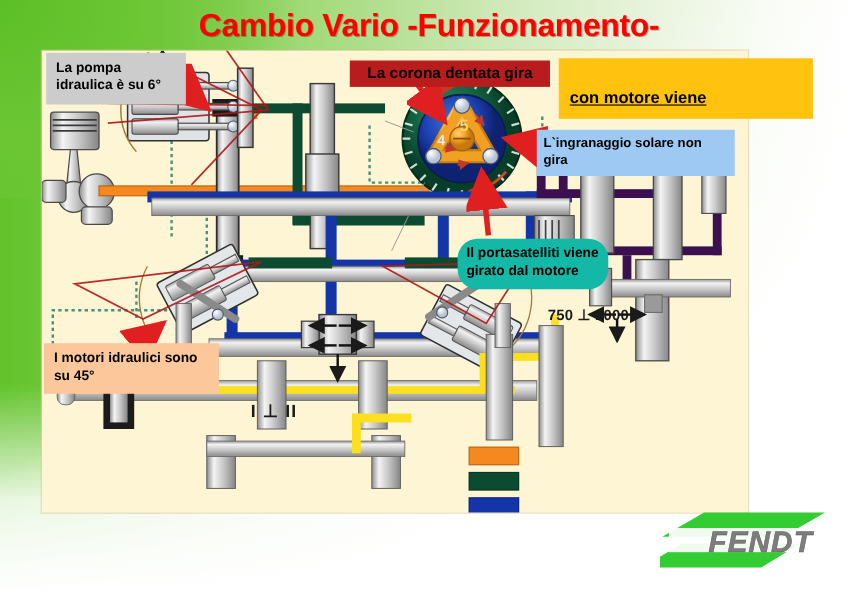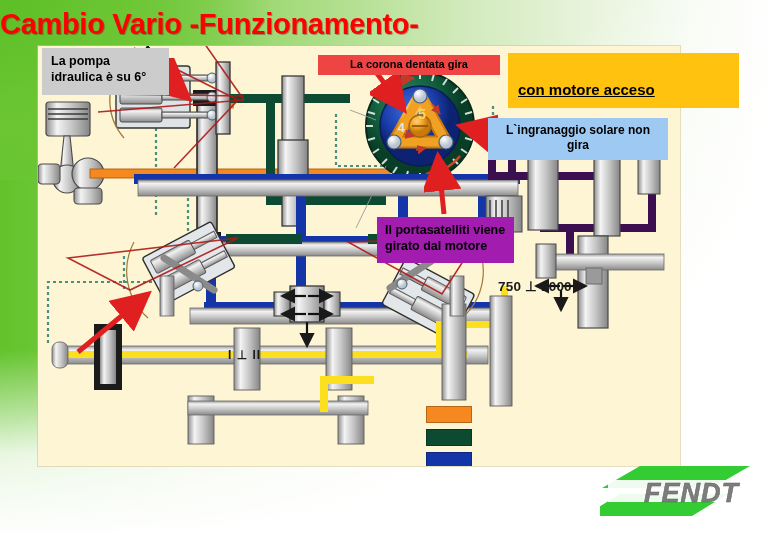--- a/index.html
+++ b/index.html
@@ -16,54 +16,54 @@
       linear-gradient(to bottom right, rgba(255,255,255,0) 40%, rgba(255,255,255,.95) 72%, #ffffff 88%),
       linear-gradient(to right, #63c32c 0%, #7ecd4b 18%, #a6db7e 38%, #cfe9b8 58%, #e9f4de 76%, #f8fcf4 90%, #ffffff 100%);
   }
   .bg-bottom-fade{position:absolute;left:0;right:0;bottom:0;height:190px;
     background:linear-gradient(to bottom, rgba(255,255,255,0) 0%, rgba(255,255,255,.85) 55%, #ffffff 100%);}
   .bg-top-green{position:absolute;left:0;top:0;width:300px;height:180px;
     background:radial-gradient(circle at 0% 0%, #5cbf27 0%, #6cc634 35%, rgba(120,200,70,0) 78%);}
 
   
   .title{
-    position:absolute;left:0;right:0;top:8px;text-align:left;
+    position:absolute;left:0;right:0;top:8px;text-align:center;
     font-size:29px;font-weight:bold;color:#ff0000;letter-spacing:-.3px;
     text-shadow:1px 1px 0 rgba(120,0,0,.35);
     font-family:"Liberation Sans", sans-serif;
   }
 
   
   .panel{position:absolute;left:38px;top:46px;width:642px;height:420px;
     background:#fdf5d4;box-shadow:0 0 0 1px rgba(210,195,140,.55);}
   .panel-inner{position:absolute;inset:0;overflow:hidden;}
 
   
   .callout{position:absolute;font-weight:bold;color:#000;line-height:1.26;
     font-family:"Liberation Sans", sans-serif;}
   .co-pump{left:42px;top:48px;width:110px;padding:6px 8px 9px 9px;background:#cccccc;font-size:12.5px;}
-  .co-corona{left:318px;top:55px;width:170px;padding:3px 6px;background:#ef4444;font-size:11px;text-align:center;}
+  .co-corona{left:318px;top:55px;width:170px;padding:3px 6px;background:#b91c1c;font-size:14px;text-align:center;}
   .co-state{left:508px;top:53px;width:212px;padding:7px 9px 8px 10px;background:#ffc20e;font-size:15px;line-height:1.32;}
   .co-state span{text-decoration:underline;}
-  .co-solare{left:488px;top:118px;width:168px;padding:5px 6px 7px;background:#9ec9f2;font-size:12px;text-align:center;}
-  .co-porta{left:377px;top:217px;width:122px;padding:6px 7px 8px 8px;background:#a21caf;font-size:12.5px;}
+  .co-solare{left:488px;top:118px;width:168px;padding:5px 6px 7px;background:#9ec9f2;font-size:12px;}
+  .co-porta{left:416px;top:217px;width:122px;padding:6px 7px 8px 8px;background:#14b8a6;font-size:12.5px;border-radius:18px;}
   .co-motori{left:40px;top:312px;width:142px;padding:6px 8px 8px 9px;background:#fcc89b;font-size:12.5px;}
 
   
   .arrow{position:absolute;pointer-events:none;}
 
   
   .legend{position:absolute;left:388px;top:360px;width:44px;}
   .sw{width:44px;height:15px;margin-bottom:6px;border:1px solid rgba(0,0,0,.25);}
 
   
   .mini-label{position:absolute;font-weight:bold;color:#1a1a1a;font-size:13.5px;
     font-family:"Liberation Sans", sans-serif;white-space:nowrap;text-align:right;}
   .lbl-750{left:498px;top:278px;letter-spacing:.2px;}
-  .lbl-III{left:228px;top:348px;font-size:12px;letter-spacing:1px;}
+  .lbl-III{left:228px;top:364px;font-size:16px;letter-spacing:1px;}
 
   
   .logo{position:absolute;left:600px;top:462px;width:152px;height:58px;}
   .logo-text{position:absolute;left:12px;top:16px;font-size:27px;font-weight:bold;
     font-style:italic;color:#7d7d7d;letter-spacing:1px;
     font-family:"Liberation Sans", sans-serif;
     margin-left:32px;
     -webkit-text-stroke:.5px #5f5f5f;}
 </style>
 </head>
@@ -463,27 +463,28 @@
 
     </div>
   </div>
 
   <div class="callout co-pump">La pompa idraulica è su 6°</div>
 
   <div class="callout co-corona">La corona dentata gira</div>
 
   <div class="callout co-state">
     <br>
-    <span>con motore acceso</span>
+    <span>con motore viene</span>
   </div>
 
   <div class="callout co-solare">L`ingranaggio solare non gira</div>
 
   <div class="callout co-porta">Il portasatelliti viene girato dal motore</div>
 
+  <div class="callout co-motori">I motori idraulici sono su 45°</div>
 
   <div class="mini-label lbl-750">750 ⊥ 1000</div>
   <div class="mini-label lbl-III">I ⊥ II</div>
 
   <div class="logo">
     <svg width="152" height="58" viewBox="0 0 152 58">
       <polygon points="40,4 150,4 112,26 2,26" fill="#33cc33"></polygon>
       <polygon points="20,32 128,32 92,54 -16,54" fill="#33cc33"></polygon>
       <rect x="8" y="18" width="134" height="22" fill="#ffffff" opacity=".92"></rect>
     </svg>

